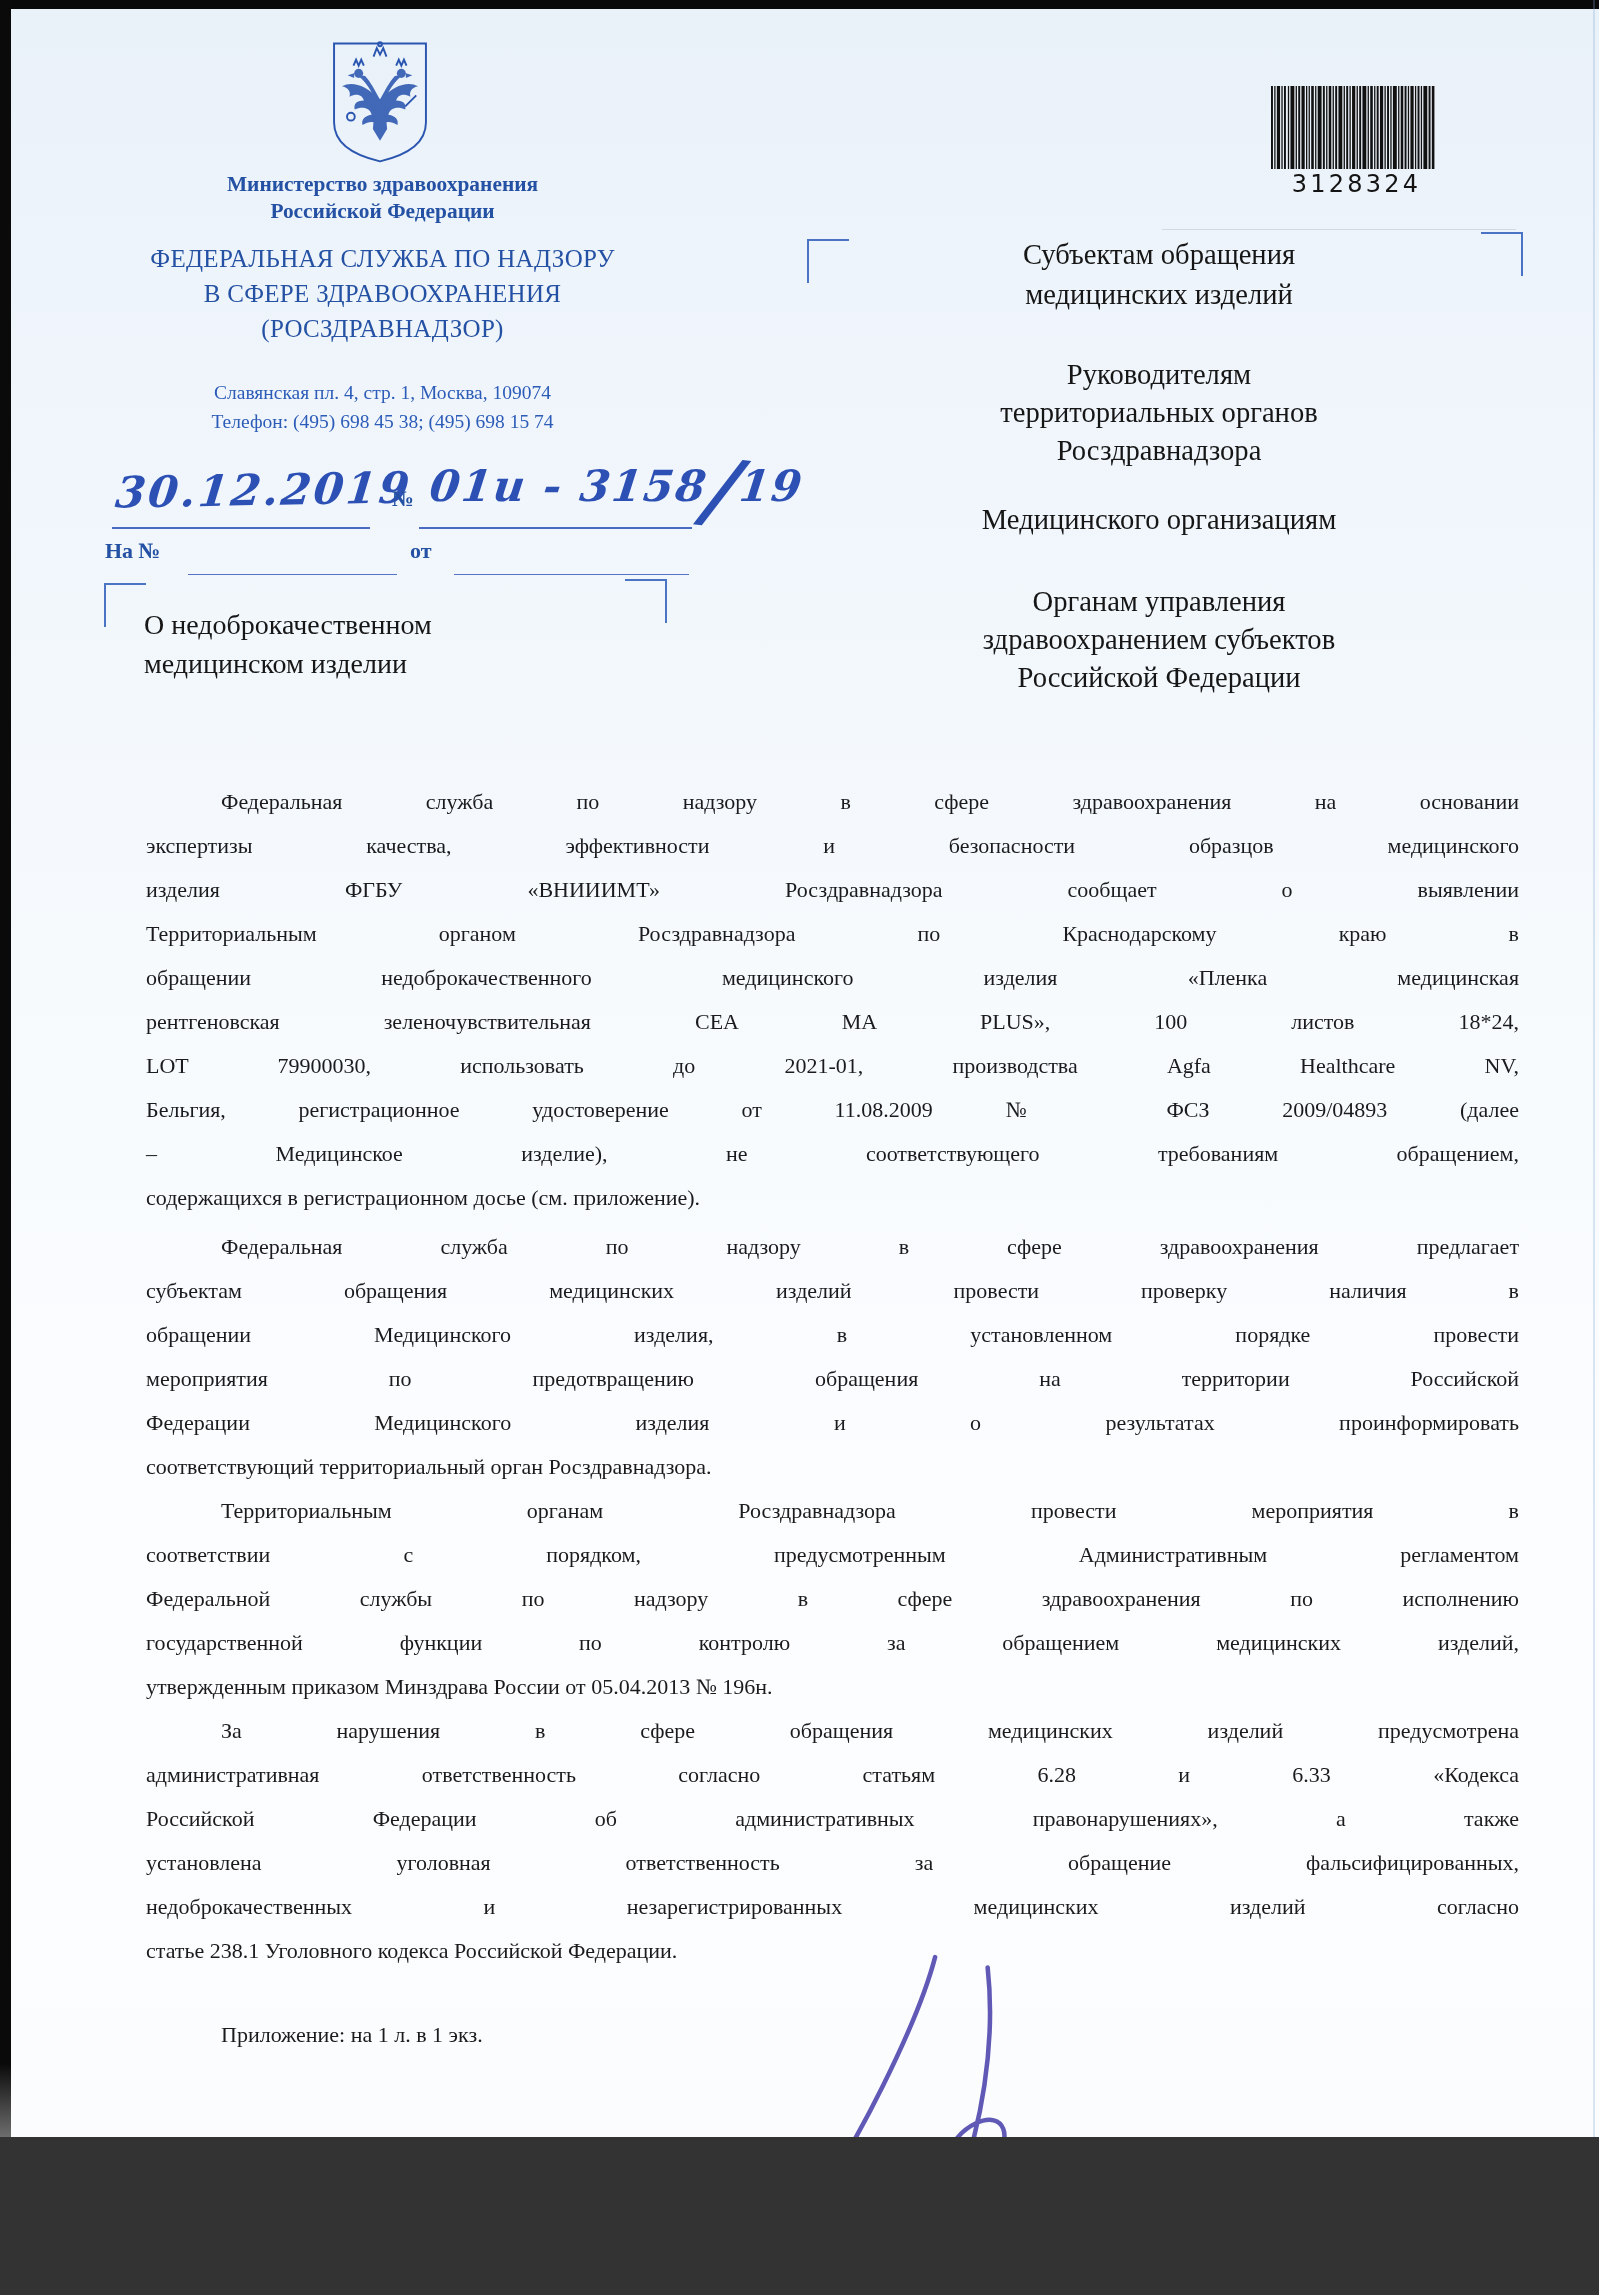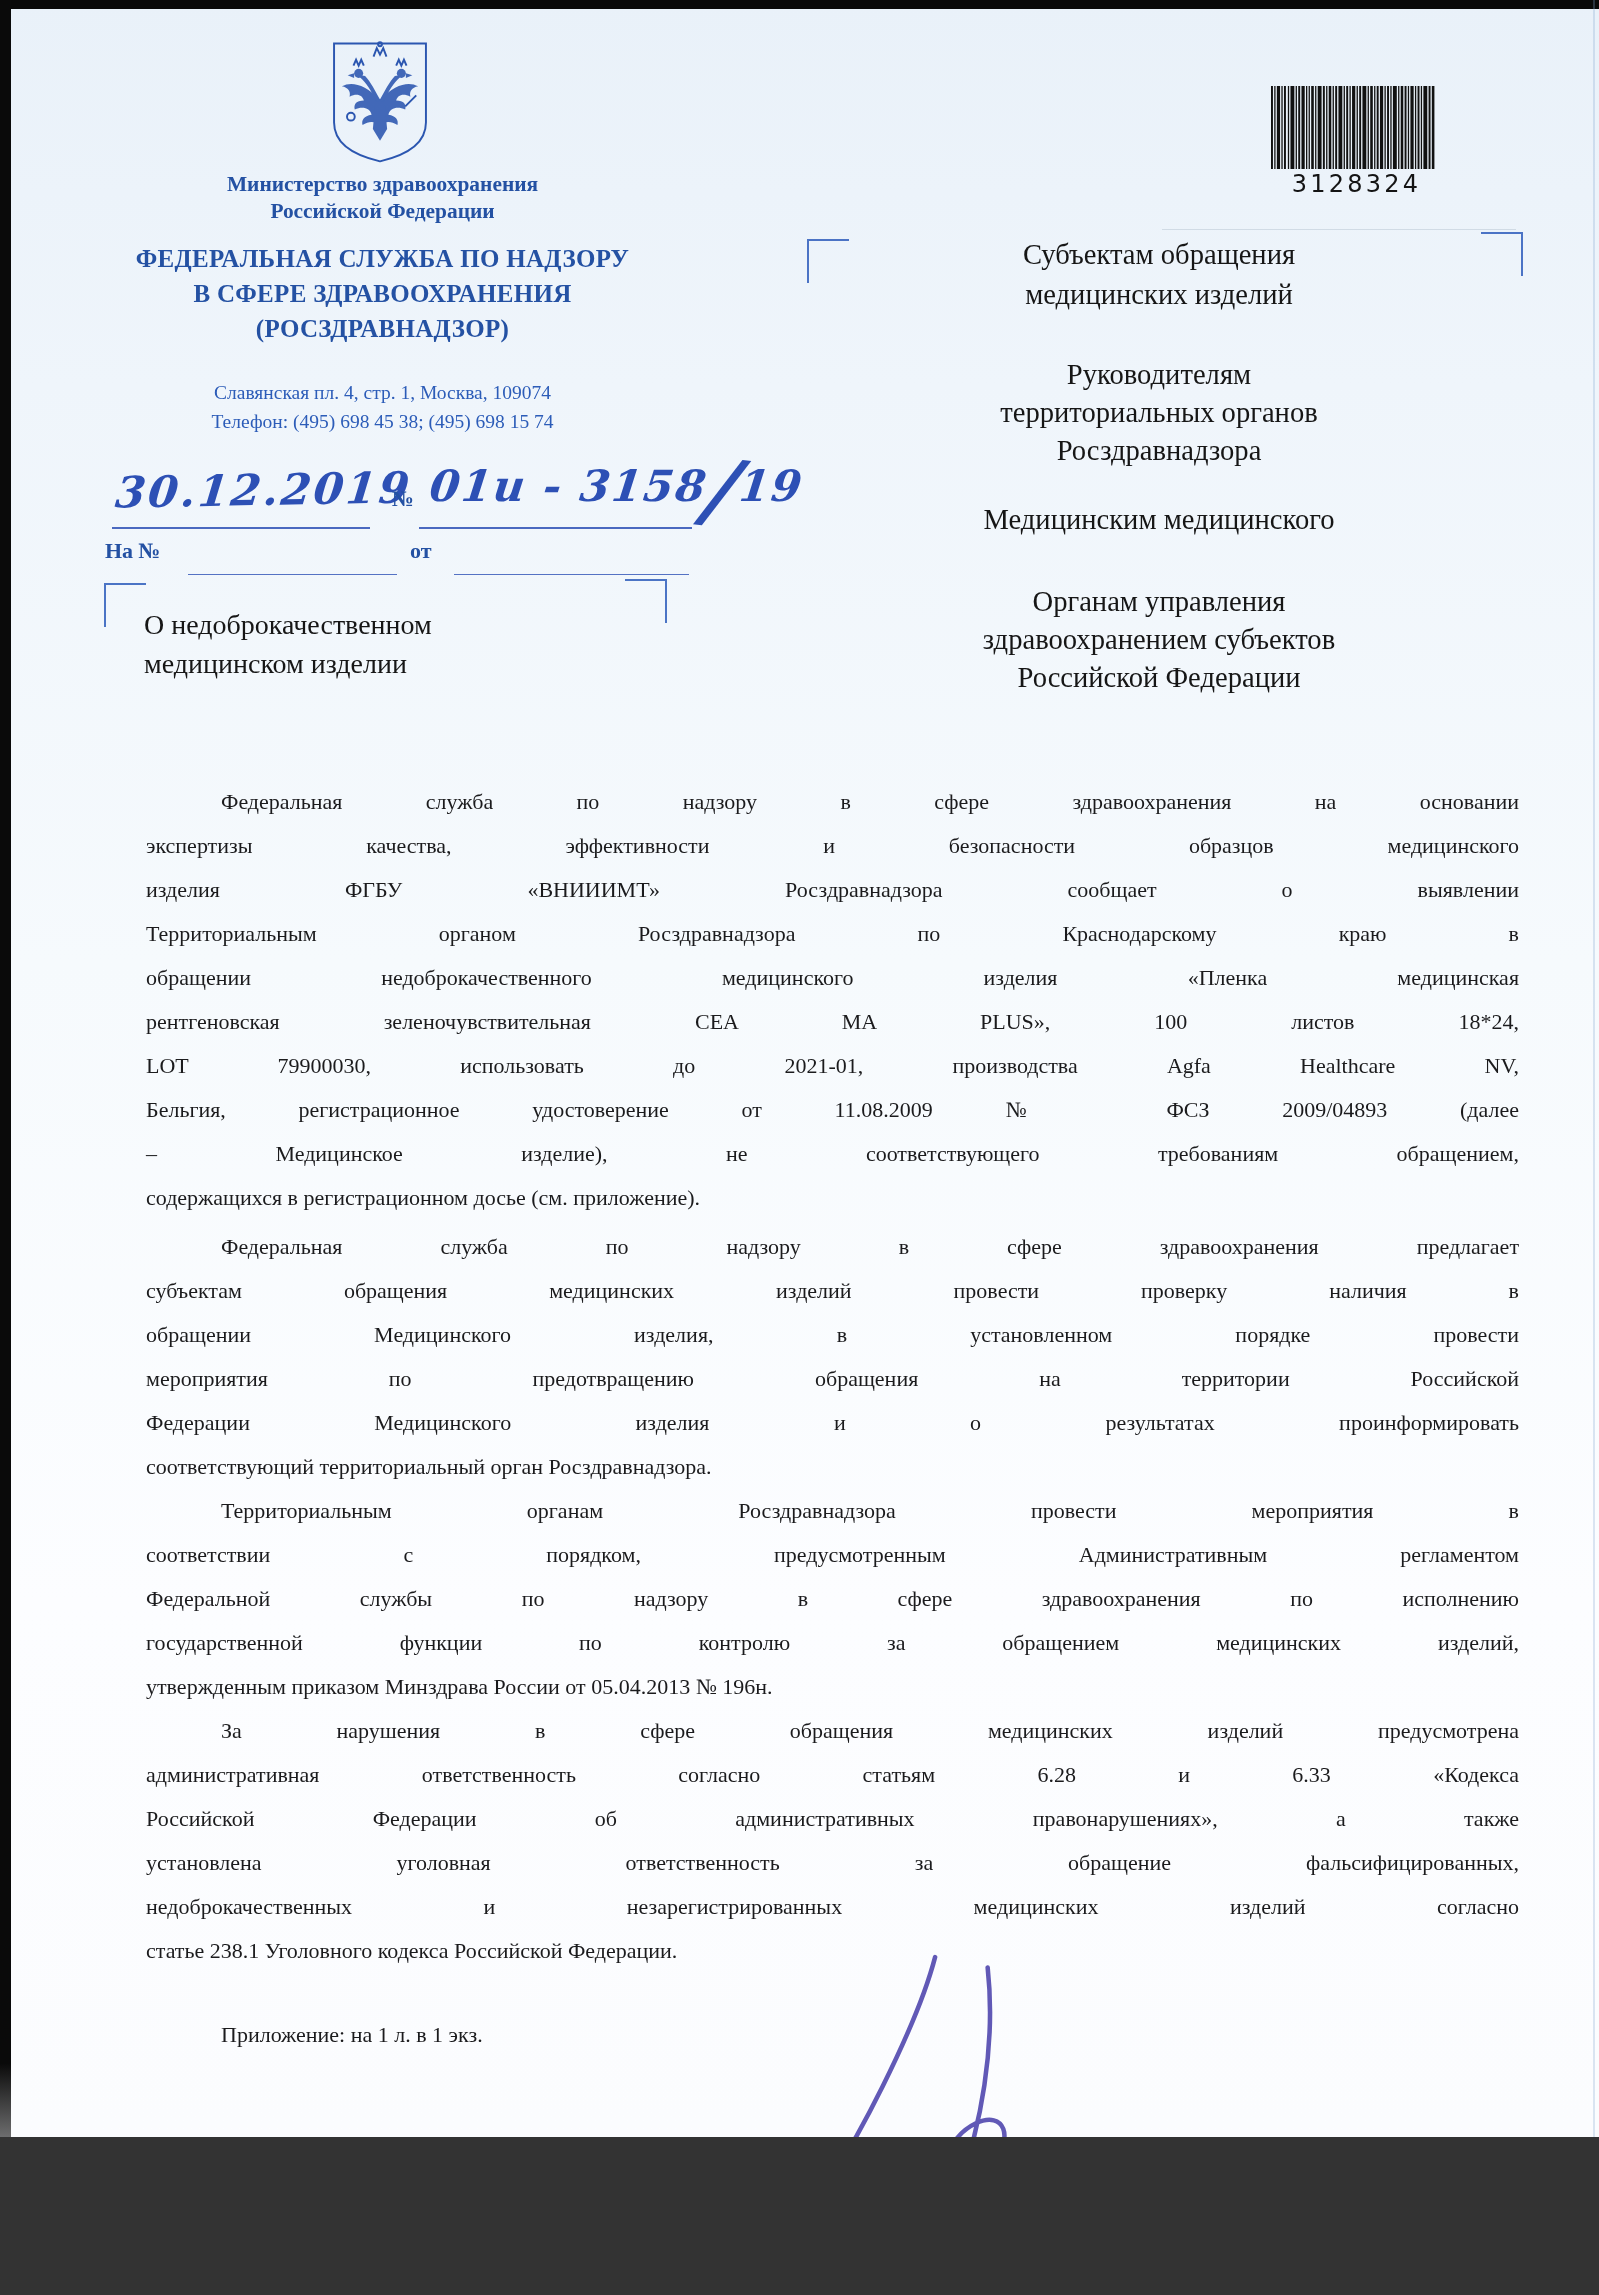--- a/index.html
+++ b/index.html
@@ -8,21 +8,21 @@
         font-family:"Liberation Serif", serif;color:#1d1d1f;}
   
   .edge-top{position:absolute;left:0;top:0;width:100%;height:9px;background:#090909;}
   .edge-left{position:absolute;left:0;top:0;width:11px;height:2243px;
              background:linear-gradient(180deg,#0a0a0a 0%,#0a0a0a 92%,rgba(10,10,10,0) 100%);}
   .edge-bottom{position:absolute;left:0;top:2285px;width:100%;height:10.4px;background:#0d0d12;}
   .edge-right{position:absolute;right:5.2px;top:0;width:1.9px;height:100%;background:rgba(130,165,210,.28);}
   
   .lh{position:absolute;left:84px;width:597px;text-align:center;color:#2451a3;}
   .ministry{top:171px;font-size:21.4px;line-height:27px;font-weight:bold;}
-  .service{top:241px;font-size:25px;line-height:35px;font-weight:bold;letter-spacing:0.3px;}
+  .service{top:241px;font-size:25px;line-height:35px;font-weight:normal;letter-spacing:0.3px;}
   .addr{top:378px;font-size:19.5px;line-height:29px;font-weight:normal;color:#2c5cb8;}
   .emblem{position:absolute;left:325px;top:38px;}
   
   .hand{font-family:"DejaVu Serif",serif;font-style:italic;font-weight:bold;color:#2d50b5;}
   .date-hand{position:absolute;left:116px;top:465px;font-size:43px;transform:skewX(-7deg) rotate(-1deg);letter-spacing:2.6px;}
   .num-sign{position:absolute;left:392px;top:486px;font-size:25px;color:#2d50b5;font-weight:bold;}
   .num-hand{position:absolute;left:430px;top:461px;font-size:43px;transform:skewX(-7deg);letter-spacing:1.9px;white-space:nowrap;}
   .num-hand .slash{display:inline-block;font-size:83px;line-height:0;vertical-align:-18px;transform:rotate(6deg);}
   .ink-line{position:absolute;height:0;border-top:2.6px solid #2d50b5;opacity:.85;}
   .form-line{position:absolute;height:0;border-top:1.9px solid #2d50b5;opacity:.8;}
@@ -182,21 +182,21 @@
   <div class="who" style="top:235px;line-height:40px;">
     <div>Субъектам обращения</div>
     <div>медицинских изделий</div>
   </div>
   <div class="who" style="top:356px;line-height:38px;">
     <div>Руководителям</div>
     <div>территориальных органов</div>
     <div>Росздравнадзора</div>
   </div>
   <div class="who" style="top:501px;line-height:38px;">
-    <div>Медицинским медицинского</div>
+    <div>Медицинского организациям</div>
   </div>
   <div class="who" style="top:583px;line-height:38px;">
     <div>Органам управления</div>
     <div>здравоохранением субъектов</div>
     <div>Российской Федерации</div>
   </div>
 
   <div class="bodytext">
     <div class="para">
       <div class="line ind">Федеральная служба по надзору в сфере здравоохранения на основании</div>

